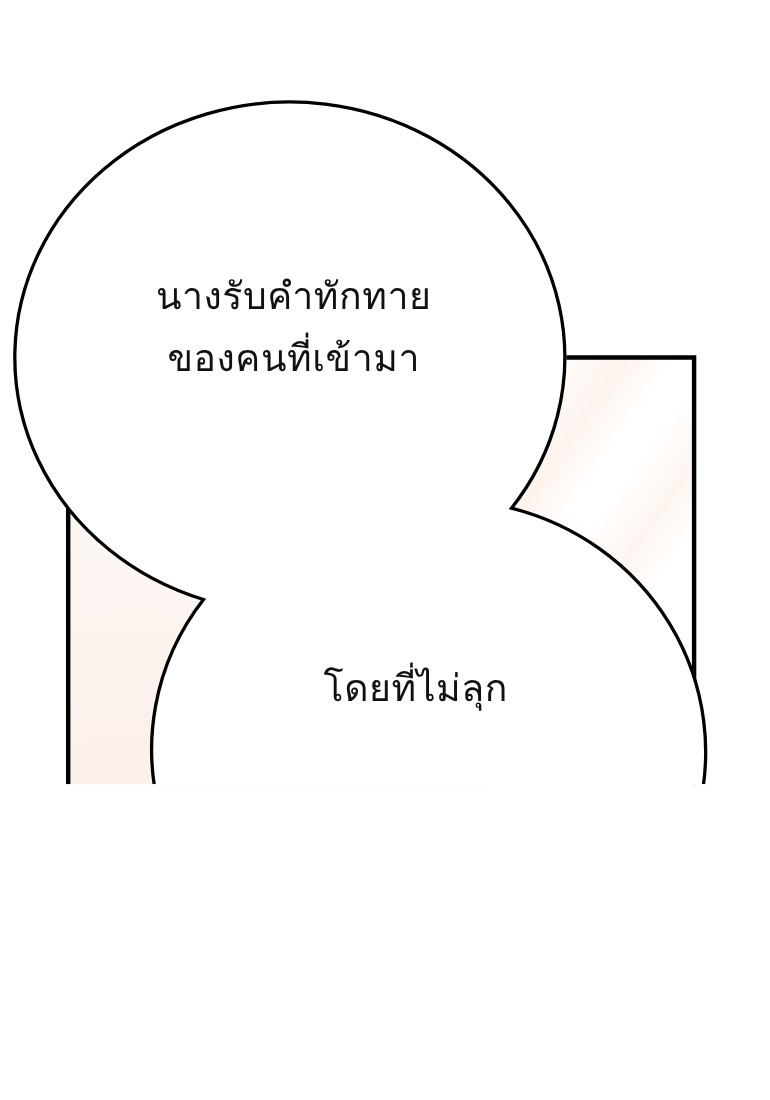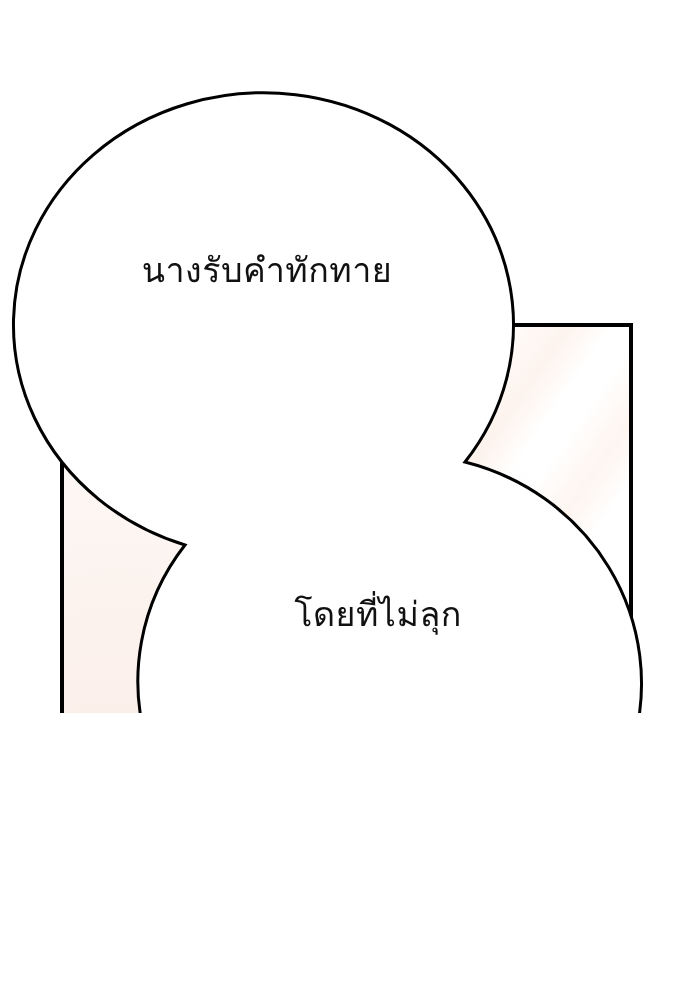--- a/index.html
+++ b/index.html
@@ -45,21 +45,21 @@
     .bubble-text .line {
       display: block;
     }
     #text-1 {
       left: 92px;
       top: 242px;
       width: 350px;
     }
     #text-2 {
       left: 208px;
-      top: 586px;
+      top: 598px;
       width: 340px;
       text-align: center;
     }
   </style>
 </head>
 <body>
 
 <div class="page">
 
   <div class="panel-bg"></div>
@@ -77,19 +77,20 @@
             A 232 225 0 0 1 346 905
             L 325 1002
             L 330 1002
             L 327 902
             A 232 225 0 0 1 185 545
             Z"></path>
   </svg>
 
   <div id="text-1" class="bubble-text">
     <span class="line">นางรับคำทักทาย</span>
+    <span class="line">ของคนที่เข้ามา</span>
   </div>
 
   <div id="text-2" class="bubble-text">
     <span class="line">โดยที่ไม่ลุก</span>
   </div>
 
 </div>
 
 </body></html>

